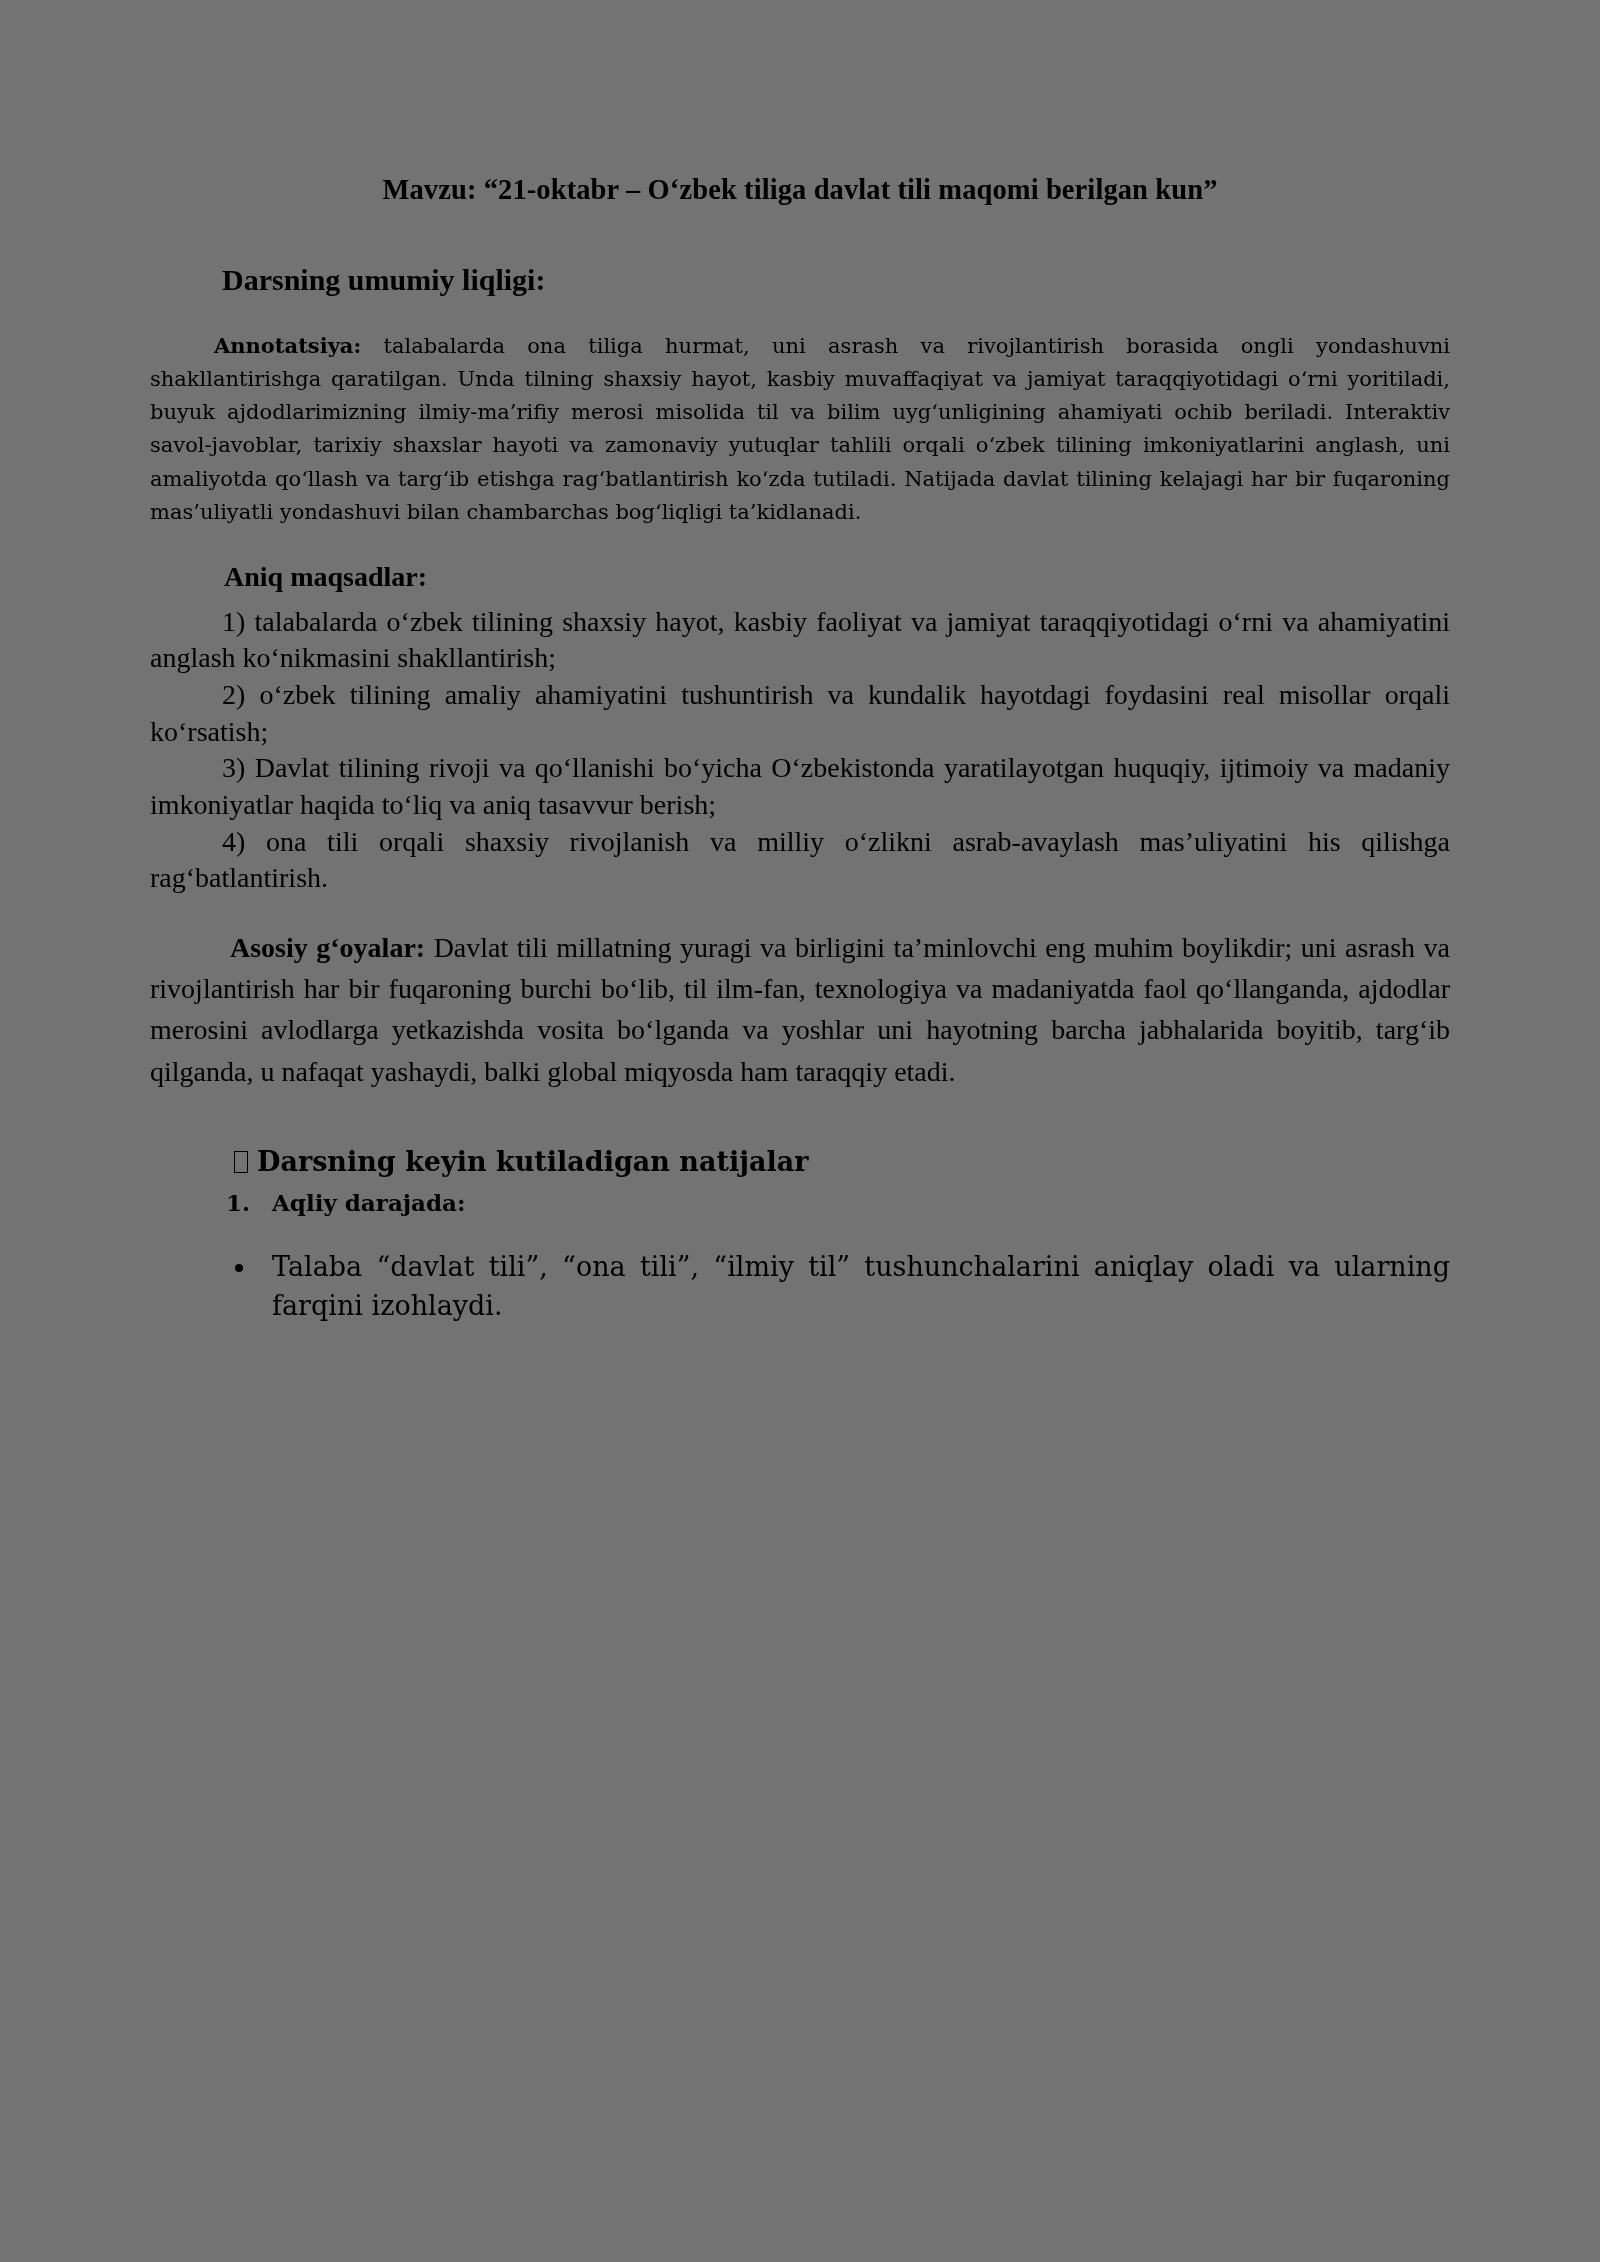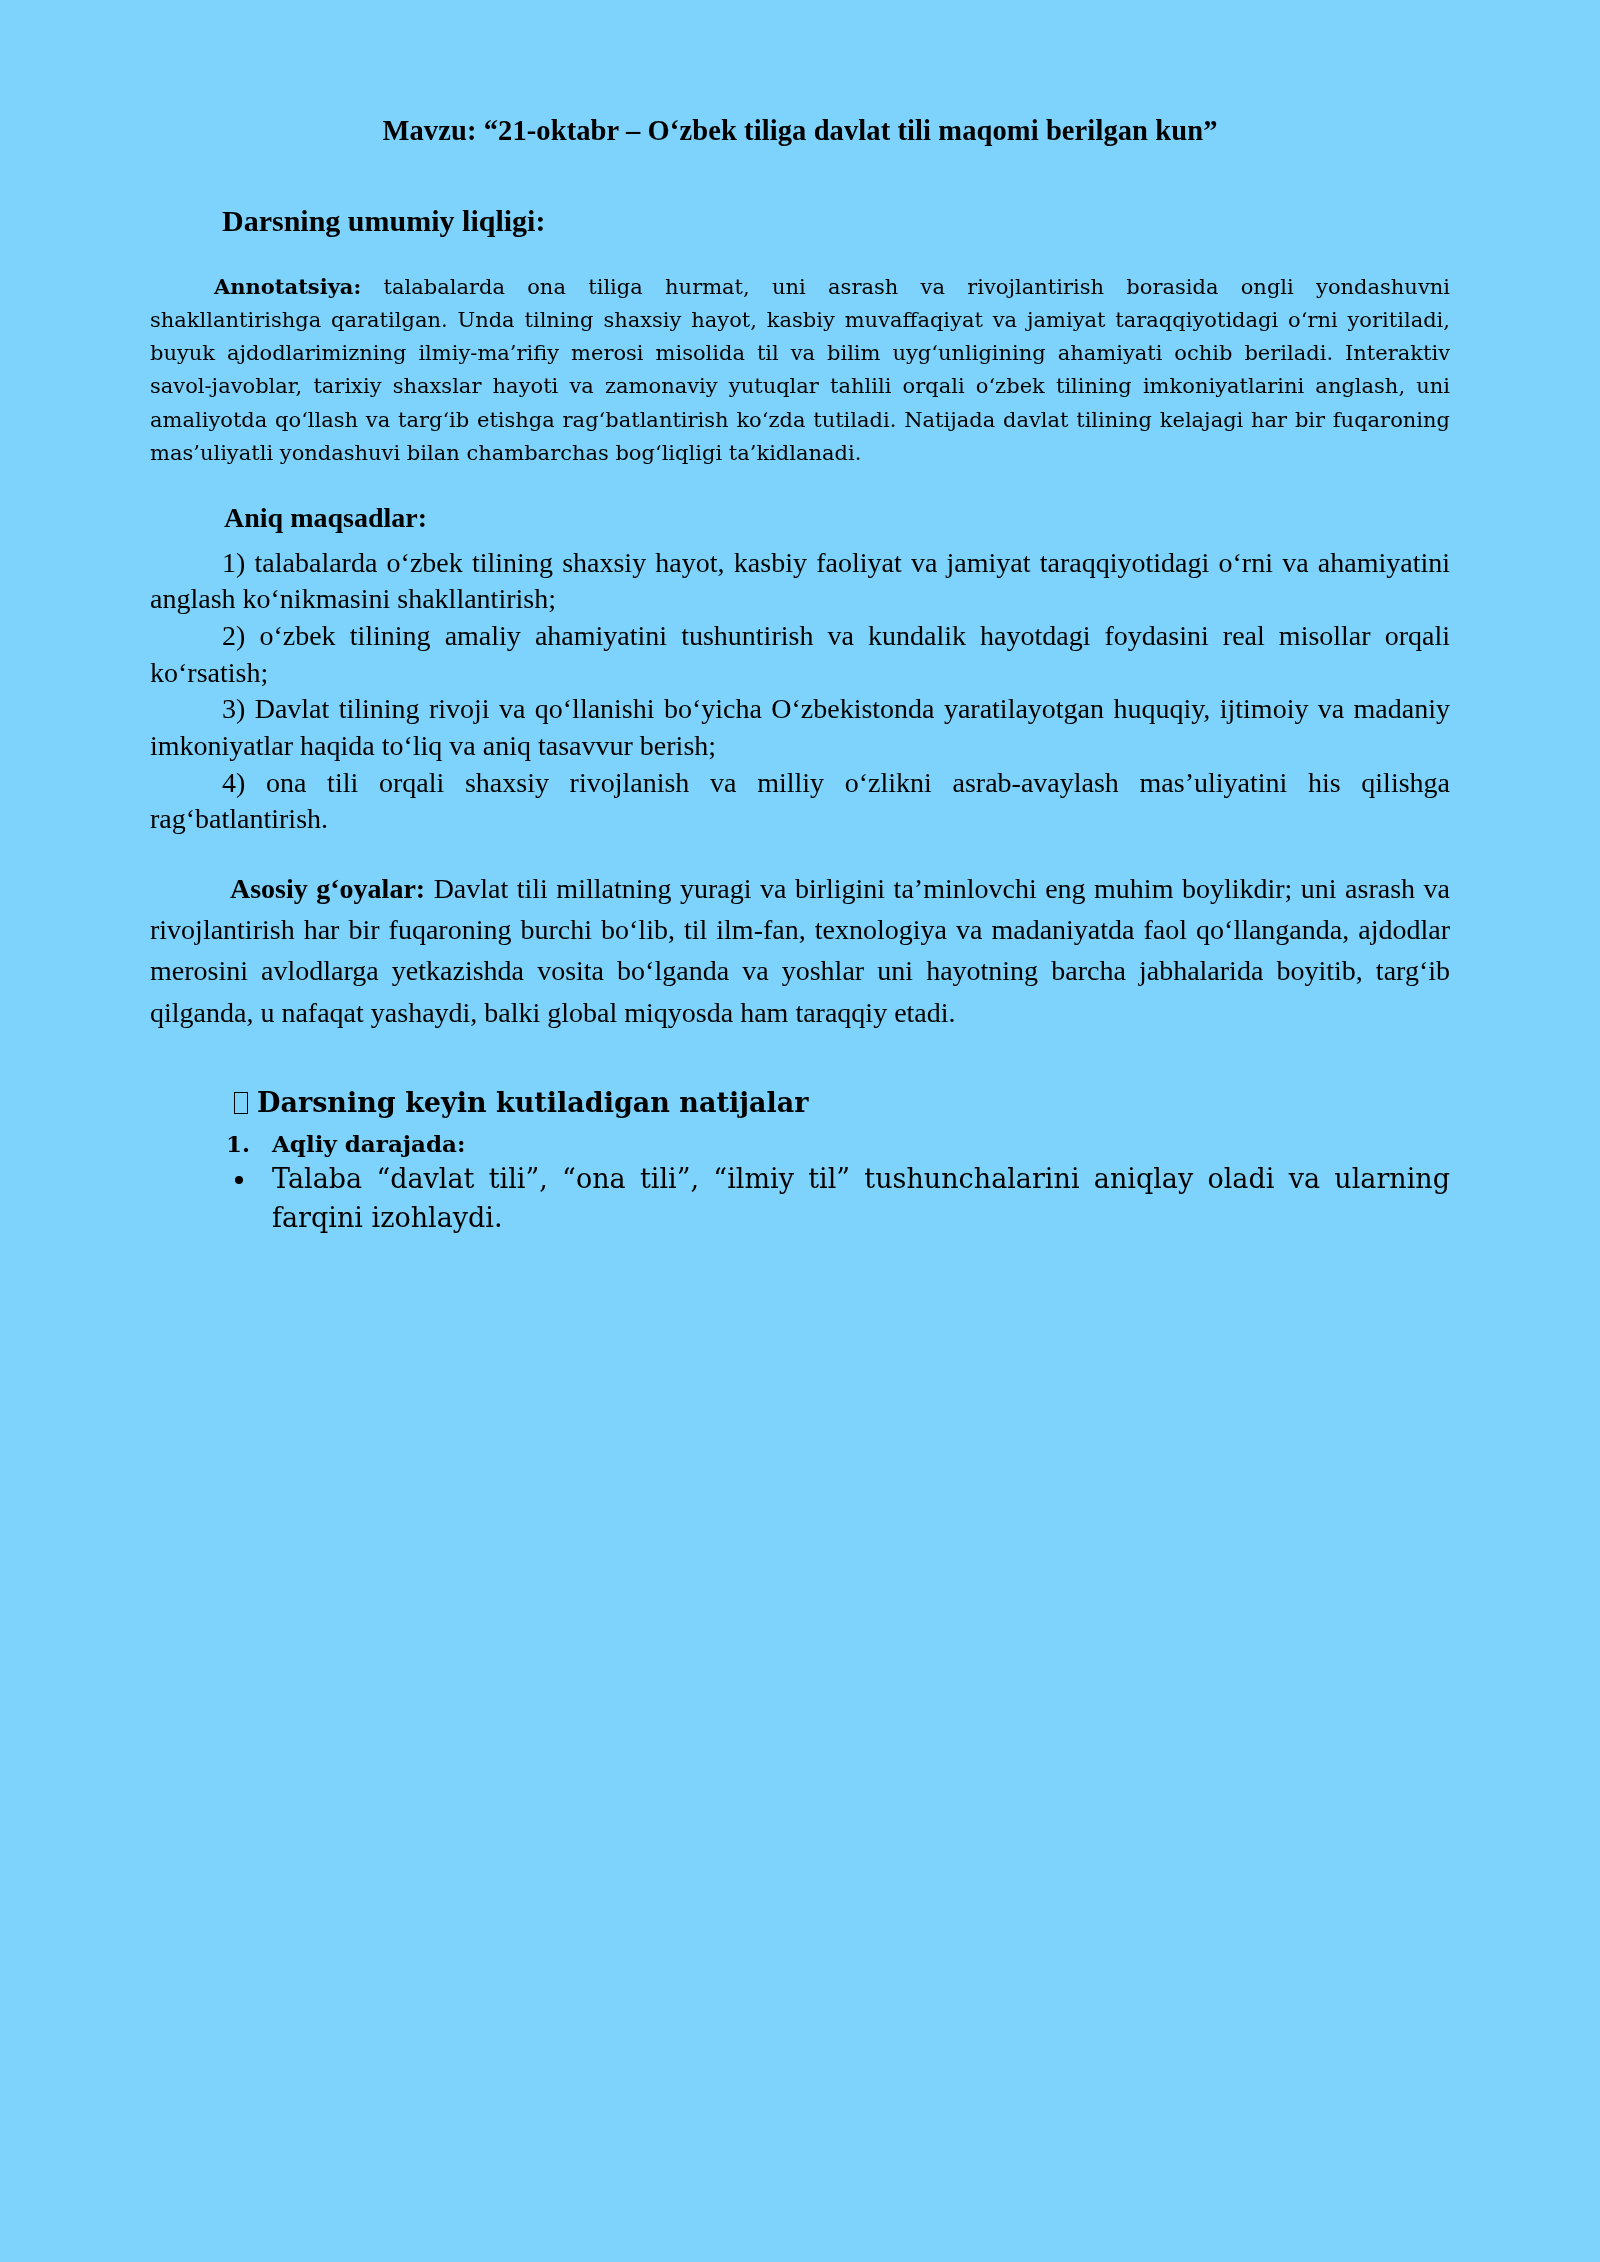--- a/index.html
+++ b/index.html
@@ -14,22 +14,22 @@
     font-family: "Liberation Serif", "DejaVu Serif", serif;
     color: #000000;
     -webkit-font-smoothing: antialiased;
   }
 
   .page {
     position: relative;
     width: 1600px;
     height: 2262px;
     box-sizing: border-box;
-    padding: 55px 150px 60px 150px;
-    background: #7dd3fc;
+    padding: 114px 150px 60px 150px;
+    background: #737373;
   }
 
   
   .doc-title {
     font-family: "Liberation Serif", serif;
     font-weight: bold;
     font-size: 28.5px;
     line-height: 1.25;
     text-align: center;
     margin: 0 0 0 0;
@@ -138,20 +138,21 @@
   }
   ul.bullet-list > li {
     padding-left: 14px;
     text-align: left;
   }
   ul.bullet-list > li .li-text {
     display: block;
     text-align: justify;
     text-justify: inter-word;
     max-width: 1178px;
+    margin-top: 29px;
   }
 </style>
 </head>
 <body>
 
 <div class="page">
 
   <h1 class="doc-title">Mavzu: “21-oktabr –  O‘zbek tiliga davlat tili maqomi berilgan kun”</h1>
 
   <div class="gap-lg"></div>

